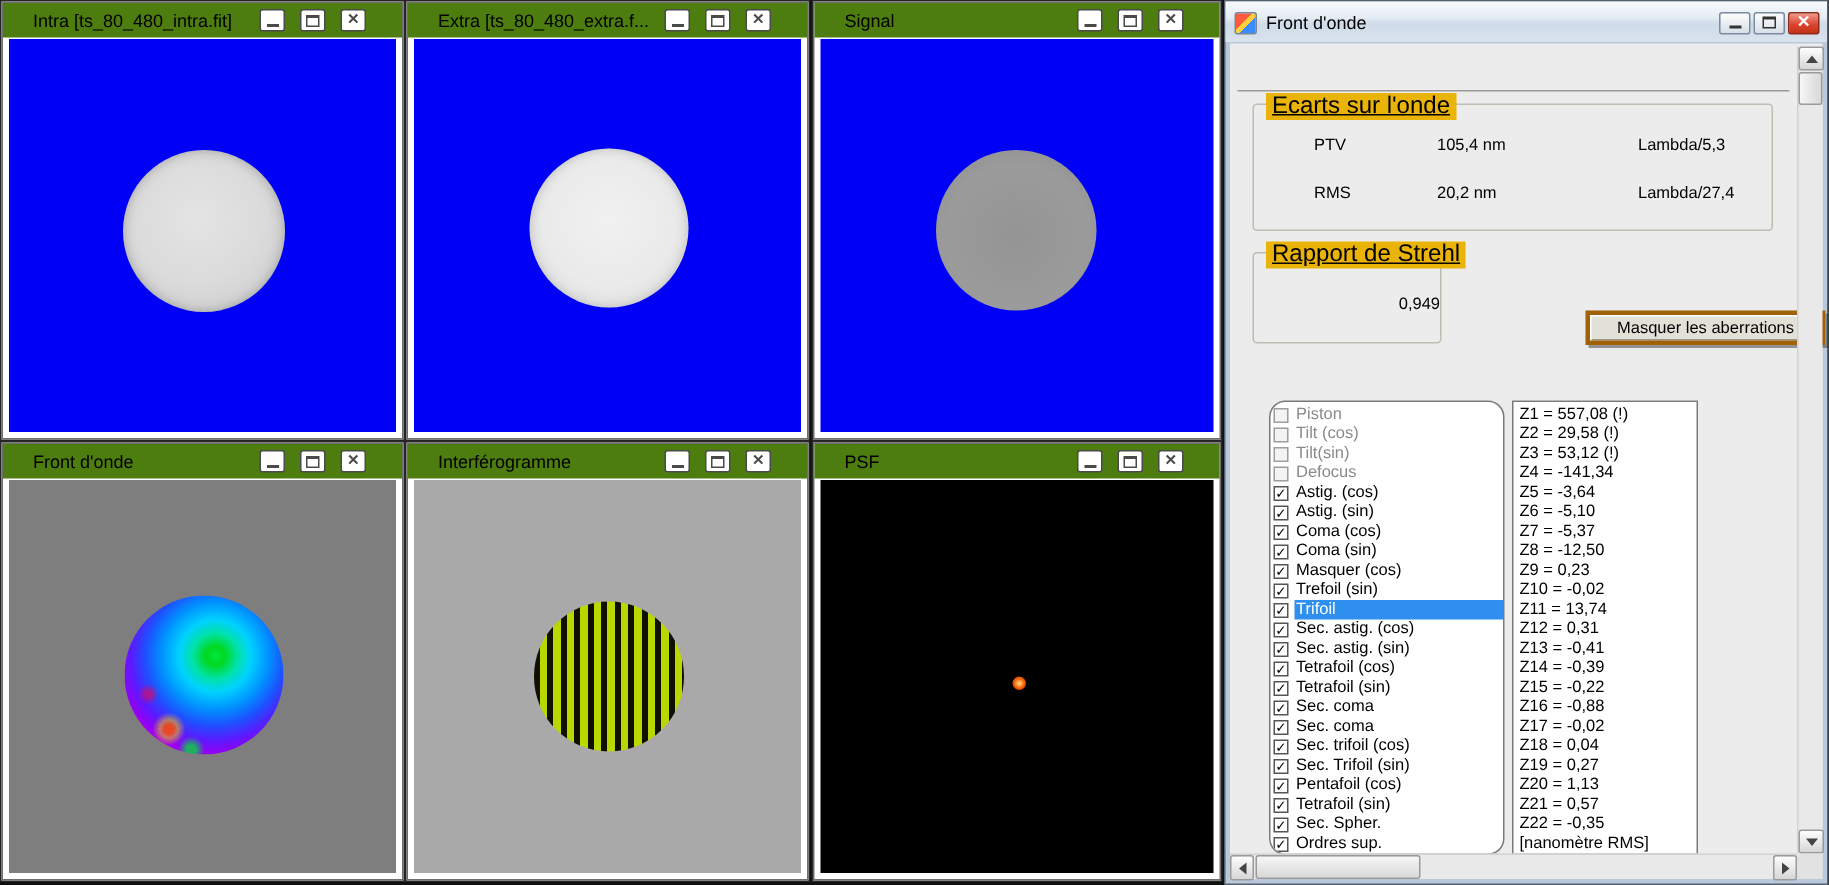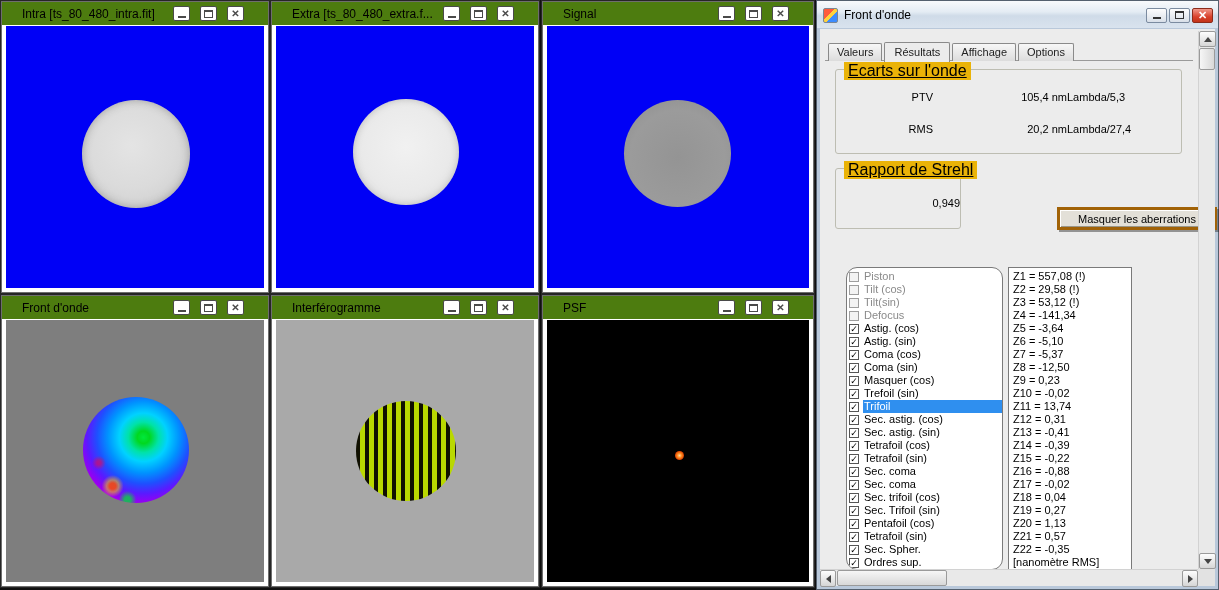--- a/index.html
+++ b/index.html
@@ -64,23 +64,23 @@
   .tab { font-size:11px; padding:2px 8px 3px; background:linear-gradient(#f7f7f7,#dcdcdc);
          border:1px solid #8a8a8a; border-bottom:none; border-radius:2px 2px 0 0; margin-right:2px; color:#222; }
   .tab.active { background:#ececec; padding:3px 9px 4px; margin-bottom:-1px; z-index:3; position:relative; }
   .tabline { position:absolute; left:5px; right:22px; top:31px; border-top:1px solid #9a9a9a; }
 
   
   .group { position:absolute; border:1px solid #bdbdb2; border-radius:3px; }
   .group-label { position:absolute; top:-8px; left:8px; font-size:16px; background:#eab308; padding:0 4px; white-space:nowrap;text-decoration:underline; }
   .group-ecarts { left:15px; top:40px; width:347px; height:85px; }
   .group-strehl { left:15px; top:139px; width:126px; height:61px; }
-  .ecart-row { position:absolute; left:40px; right:8px; display:flex; font-size:11px;text-align:right; }
+  .ecart-row { position:absolute; left:40px; right:8px; display:flex; font-size:11px; }
   .ecart-row .lab { width:57px; }
-  .ecart-row .val { width:134px; }
+  .ecart-row .val { width:134px;margin-left:25px; }
   .row-ptv { top:21px; }
   .row-rms { top:53px; }
   .strehl-val { display:block; text-align:right; margin-top:28px; font-size:11px; }
 
   .btn3d { position:absolute; left:237px; top:178px; width:160px; height:23px; background:#e3e0d8;
            border:3px solid #a16207; box-shadow: inset 1px 1px 0 #fff, inset -1px -1px 0 #9a9689, 2px 2px 0 rgba(40,40,40,.45);
            font-size:11px; display:flex; align-items:center; justify-content:center; cursor:default; }
 
   
   .listbox { position:absolute; background:#fff; border:1px solid #7a7a7a; overflow:hidden; }
@@ -247,26 +247,20 @@
           <span class="g-max"></span>
         </span>
       <span class="pbtn close">
           <span class="g-x">✕</span>
         </span>
     </span>
   </div>
 
   <div class="pclient">
     <div class="tabline"></div>
-    <div class="tabbar">
-        <div class="tab">Valeurs</div>
-        <div class="tab active">Résultats</div>
-        <div class="tab">Affichage</div>
-        <div class="tab">Options</div>
-      </div>
 
     <div class="group group-ecarts">
       <span class="group-label">Ecarts sur l'onde</span>
       <div class="ecart-row row-ptv">
         <span class="lab">PTV</span>
         <span class="val">105,4 nm</span>
         <span class="lam">Lambda/5,3</span>
       </div>
       <div class="ecart-row row-rms">
         <span class="lab">RMS</span>

